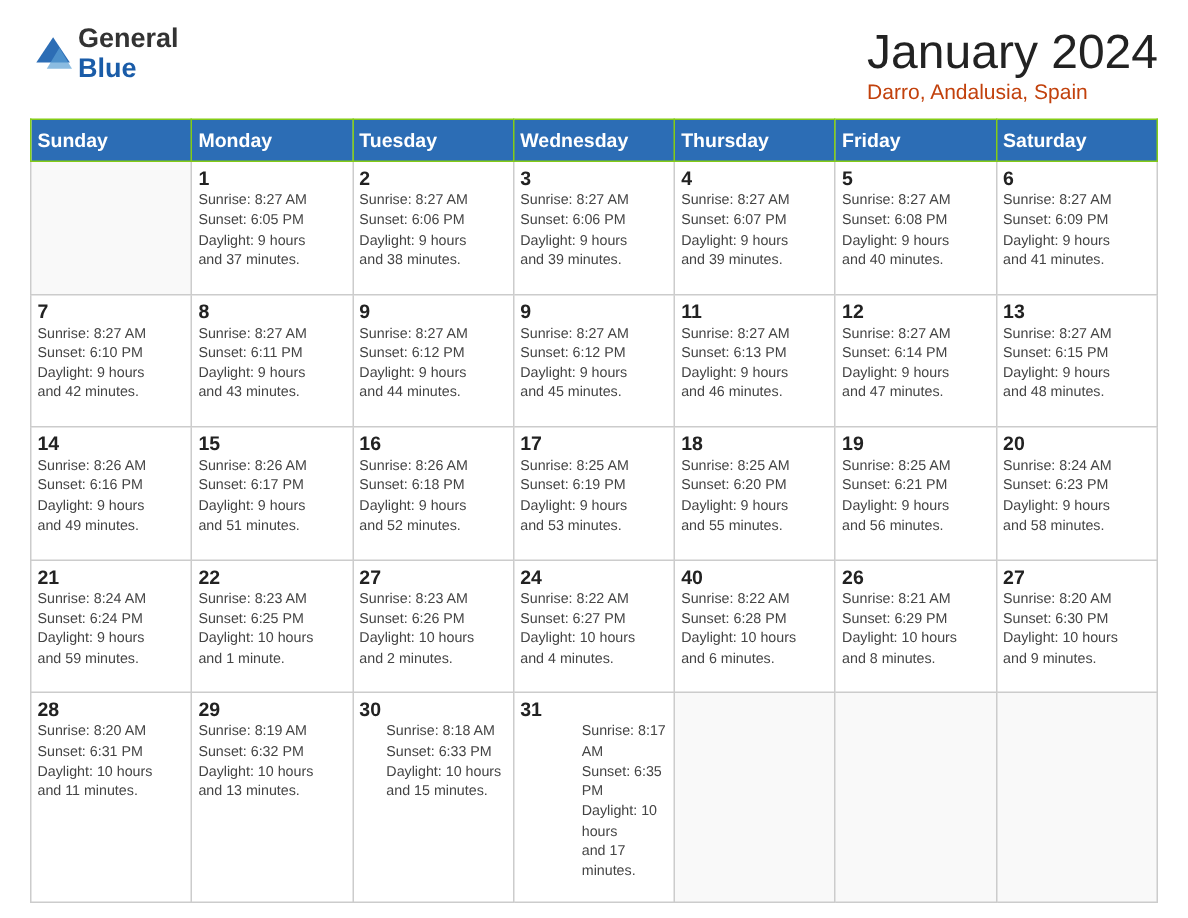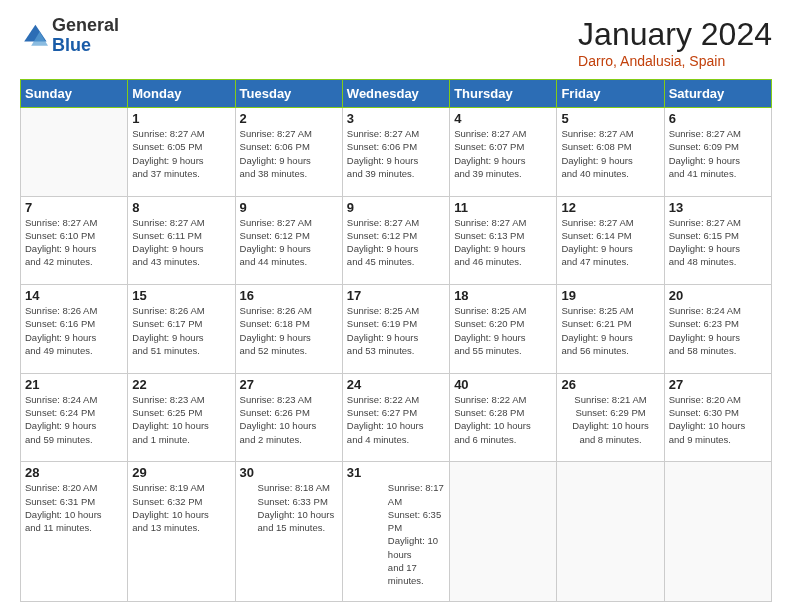--- a/index.html
+++ b/index.html
@@ -312,21 +312,21 @@
           </td>
           <td>
             <span class="day-number">40</span>
             <div class="day-info" style="white-space: pre-line;">Sunrise: 8:22 AM
 Sunset: 6:28 PM
 Daylight: 10 hours
 and 6 minutes.</div>
           </td>
           <td>
             <span class="day-number">26</span>
-            <div class="day-info" style="white-space: pre-line; text-align: center;">Sunrise: 8:21 AM
+            <div class="day-info" style="white-space: pre-line;">Sunrise: 8:21 AM
 Sunset: 6:29 PM
 Daylight: 10 hours
 and 8 minutes.</div>
           </td>
           <td>
             <span class="day-number">27</span>
             <div class="day-info" style="white-space: pre-line;">Sunrise: 8:20 AM
 Sunset: 6:30 PM
 Daylight: 10 hours
 and 9 minutes.</div>

